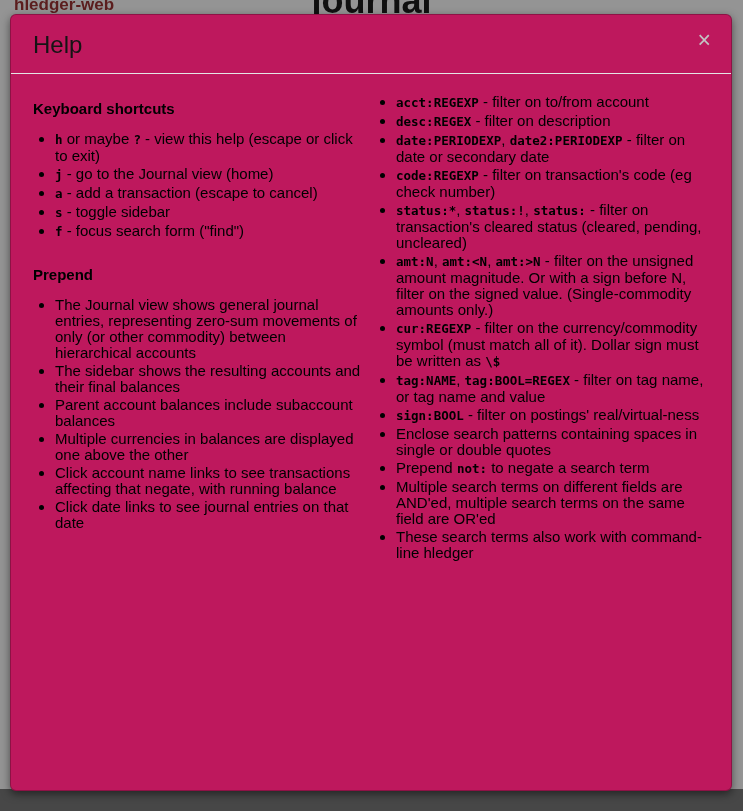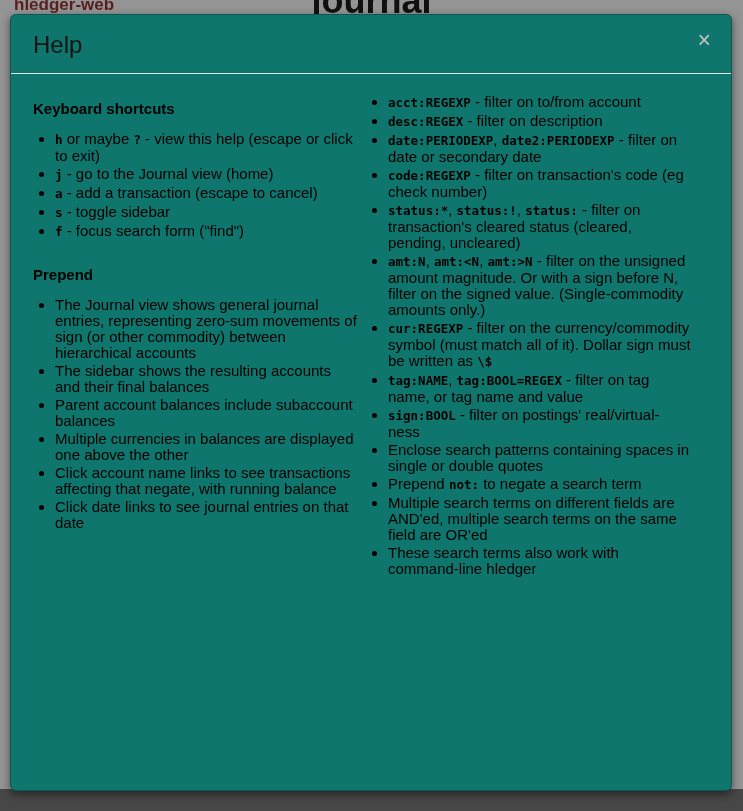--- a/index.html
+++ b/index.html
@@ -15,30 +15,30 @@
   }
   .bg-heading{
     position:absolute;top:-20px;left:0;right:0;margin:0;text-align:center;
     font-size:36px;font-weight:bold;color:#1c1c1c;
   }
   .page-footer{position:absolute;left:0;right:0;bottom:0;height:22px;background:#7a7a7a}
   .backdrop{position:absolute;inset:0;background:rgba(0,0,0,0.42)}
   
   .modal{
     position:absolute;top:14px;left:10px;width:722px;height:777px;box-sizing:border-box;
-    background:#0f766e;border:1px solid rgba(0,0,0,.25);border-radius:6px;
+    background:#be185d;border:1px solid rgba(0,0,0,.25);border-radius:6px;
     box-shadow:0 3px 9px rgba(0,0,0,.5);overflow:hidden;
   }
   .modal-header{position:relative;padding:16px 22px 14px;border-bottom:1px solid #e5e5e5}
   .modal-title{margin:0;font-size:24px;font-weight:500;color:#141414}
   .close{
     position:absolute;top:10px;right:12px;background:none;border:0;padding:4px 8px;
     font-size:23px;line-height:1;color:#c3c3c3;cursor:pointer;font-family:inherit;
   }
-  .modal-body{display:flex;gap:8px;padding:20px 40px 0 22px}
+  .modal-body{display:flex;gap:8px;padding:20px 24px 0 22px}
   .col{flex:1 1 0;min-width:0}
   .col h3{font-size:15px;font-weight:bold;color:#000;margin:6px 0 14px}
   .col ul{margin:0 0 26px;padding-left:22px;list-style:disc}
   .col li{font-size:15px;line-height:16px;color:#000;margin-bottom:2px}
   .code{
     font-family:"DejaVu Sans Mono",monospace;font-weight:bold;font-size:12.5px;
     color:#000;white-space:nowrap;
   }
 </style>
 </head>
@@ -62,21 +62,21 @@
         <h3>Keyboard shortcuts</h3>
         <ul>
           <li><span class="code">h</span><span> or maybe </span><span class="code">?</span><span> - view this help (escape or click to exit)</span></li>
           <li><span class="code">j</span><span> - go to the Journal view (home)</span></li>
           <li><span class="code">a</span><span> - add a transaction (escape to cancel)</span></li>
           <li><span class="code">s</span><span> - toggle sidebar</span></li>
           <li><span class="code">f</span><span> - focus search form ("find")</span></li>
         </ul>
         <h3>Prepend</h3>
         <ul>
-          <li><span>The Journal view shows general journal entries, representing zero-sum movements of sign (or other commodity) between hierarchical accounts</span></li>
+          <li><span>The Journal view shows general journal entries, representing zero-sum movements of only (or other commodity) between hierarchical accounts</span></li>
           <li><span>The sidebar shows the resulting accounts and their final balances</span></li>
           <li><span>Parent account balances include subaccount balances</span></li>
           <li><span>Multiple currencies in balances are displayed one above the other</span></li>
           <li><span>Click account name links to see transactions affecting that negate, with running balance</span></li>
           <li><span>Click date links to see journal entries on that date</span></li>
         </ul>
       </div>
     <div class="col">
         <ul>
           <li><span class="code">acct:REGEXP</span><span> - filter on to/from account</span></li>

